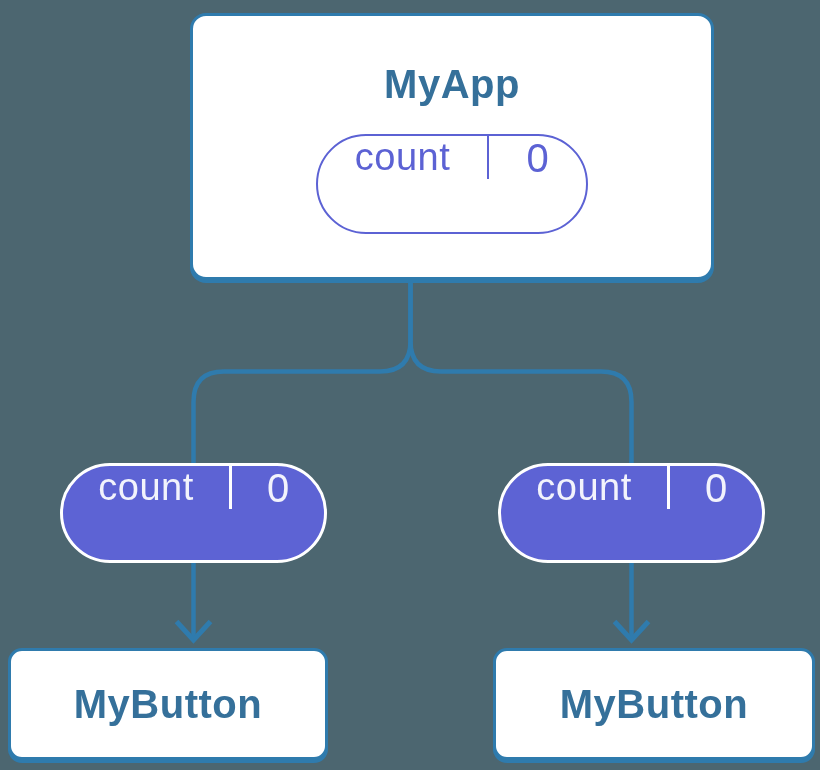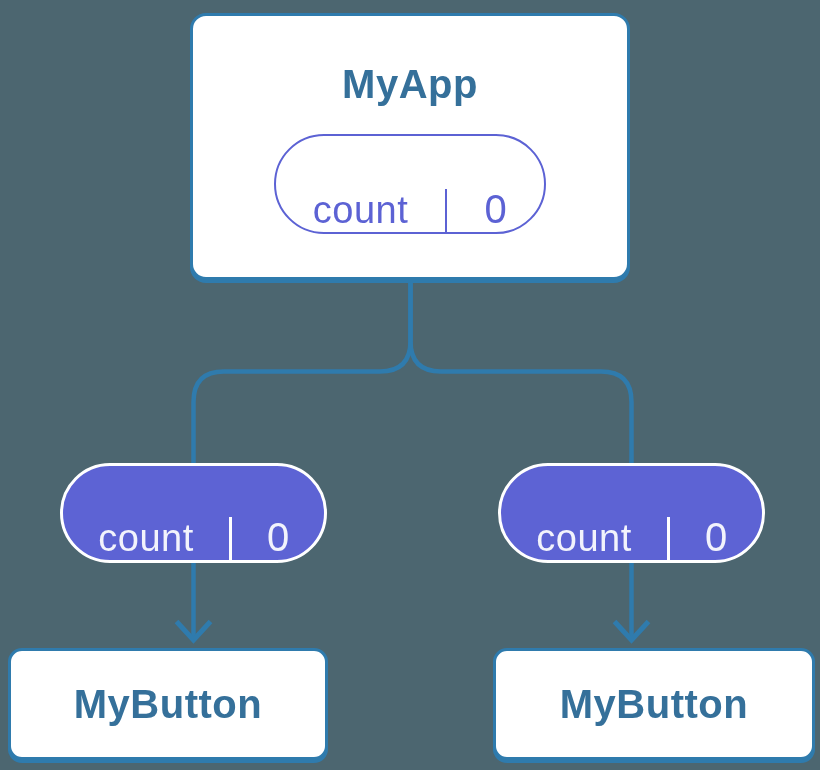--- a/index.html
+++ b/index.html
@@ -18,30 +18,30 @@
   }
   svg.connectors{position:absolute;left:0;top:0;width:820px;height:770px;}
   svg.connectors path{stroke:var(--line);fill:none;}
 
   .node{
     position:absolute;background:#ffffff;
     border:3px solid var(--line);
     box-shadow:0 3px 0 var(--line);
     display:flex;flex-direction:column;align-items:center;justify-content:center;
   }
-  .node-root{left:190px;top:13px;width:440px;height:267px;border-radius:16px;gap:26px;}
+  .node-root{left:190px;top:13px;width:524px;height:267px;border-radius:16px;gap:26px;}
   .node-leaf-left{left:8px;top:648px;width:320px;height:112px;border-radius:14px;}
   .node-leaf-right{left:493px;top:648px;width:322px;height:112px;border-radius:14px;}
   .node-title{
     font-size:40px;font-weight:600;color:var(--title);
     letter-spacing:0.5px;line-height:1.2;
   }
 
   .pill{
-    display:flex;align-items:flex-end;border-radius:52px;overflow:hidden;
+    display:flex;align-items:flex-start;border-radius:52px;overflow:hidden;
   }
   .pill .cell{display:flex;align-items:center;justify-content:center;}
   .pill-label-text{font-size:38px;letter-spacing:0.5px;}
   .pill-value-text{font-size:40px;}
 
   .pill-outlined{
     width:272px;height:100px;background:#ffffff;
     border:2.5px solid var(--purple);color:var(--purple);
   }
   .pill-outlined .cell-label{width:171px;border-right:2.5px solid var(--purple);}

